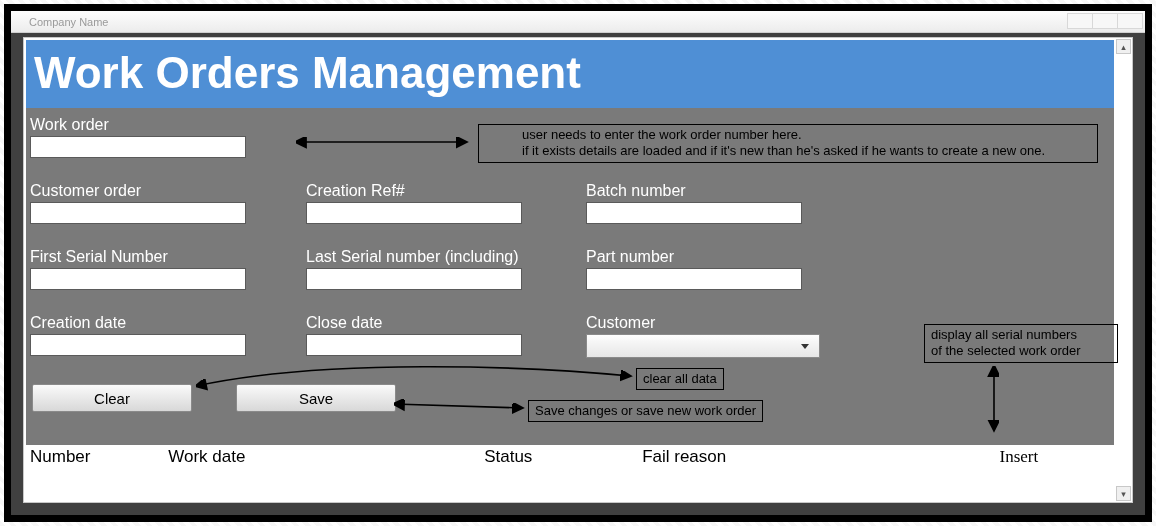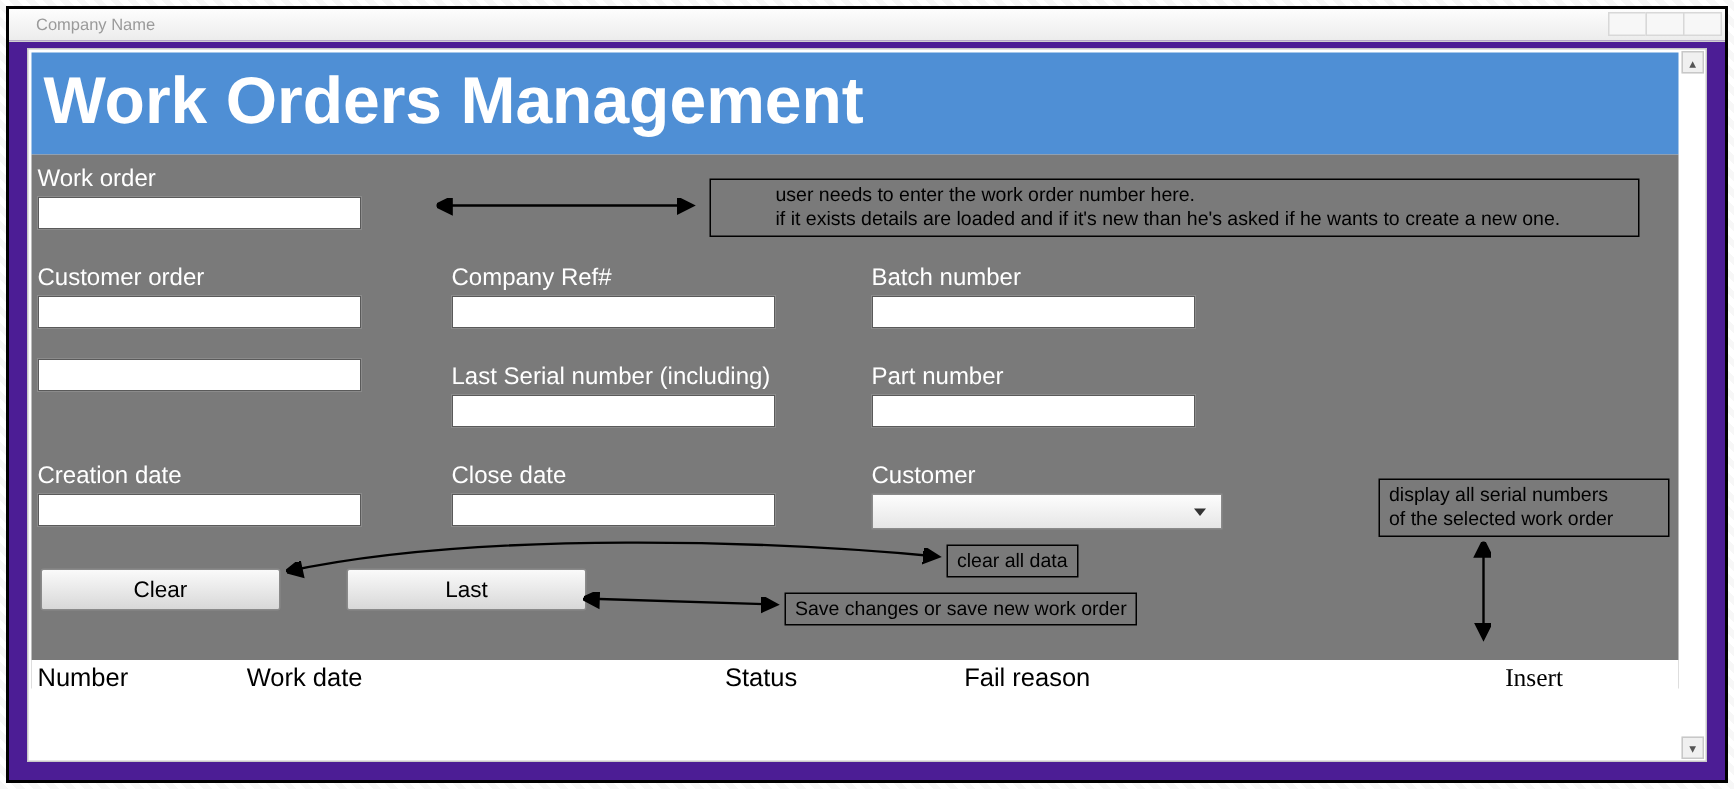--- a/index.html
+++ b/index.html
@@ -11,22 +11,22 @@
       #fff;
     width: 1156px;
     height: 526px;
     overflow: hidden;
     position: relative;
   }
   .outer-frame {
     position: absolute;
     left: 4px; top: 4px;
     width: 1148px; height: 518px;
-    border: 2px solid #000000;
-    background: #4c1d95;
+    border: 7px solid #000000;
+    background: #404040;
   }
   .titlebar {
     height: 22px;
     background: linear-gradient(#fdfdfd,#ececec);
     border-bottom: 1px solid #d0d0d0;
     font-size: 11px;
     color: #9a9a9a;
     padding-left: 18px;
     display: flex;
     align-items: center;
@@ -176,29 +176,30 @@
         <div class="row" style="left:4px; top:4px;">
           <span class="lbl">Work order</span>
           <input class="fld" value="" style="">
         </div>
 
         <div class="row" style="left:4px; top:70px;">
           <span class="lbl">Customer order</span>
           <input class="fld" value="" style="">
         </div>
         <div class="row" style="left:280px; top:70px;">
-          <span class="lbl">Company Ref#</span>
+          <span class="lbl">Creation Ref#</span>
           <input class="fld" value="" style="">
         </div>
         <div class="row" style="left:560px; top:70px;">
           <span class="lbl">Batch number</span>
           <input class="fld" value="" style="">
         </div>
 
         <div class="row" style="left:4px; top:136px;">
+          <span class="lbl">First Serial Number</span>
           <input class="fld" value="" style="">
         </div>
         <div class="row" style="left:280px; top:136px;">
           <span class="lbl">Last Serial number (including)</span>
           <input class="fld" value="" style="">
         </div>
         <div class="row" style="left:560px; top:136px;">
           <span class="lbl">Part number</span>
           <input class="fld" value="" style="">
         </div>
@@ -216,21 +217,21 @@
           <div class="dropdown">
             <span style="position:absolute; left:6px; top:3px; font-size:13px;"></span>
           </div>
         </div>
 
         <div class="row" style="left:6px; top:276px; display:flex; gap:44px;">
           <div class="btn">
               <span>Clear</span>
             </div>
           <div class="btn">
-              <span>Last</span>
+              <span>Save</span>
             </div>
         </div>
 
         <div class="annot" style="left:452px; top:16px; width:620px;padding-left:43px;"><span style="white-space:pre-line;">user needs to enter the work order number here.
 if it exists details are loaded and if it's new than he's asked if he wants to create a new one.</span></div>
         <div class="annot" style="left:610px; top:260px;text-align:center;"><span>clear all data</span></div>
         <div class="annot" style="left:502px; top:292px;"><span>Save changes or save new work order</span></div>
         <div class="annot" style="left:898px; top:216px; width:194px;"><span style="white-space:pre-line;">display all serial numbers
 of the selected work order</span></div>
 

